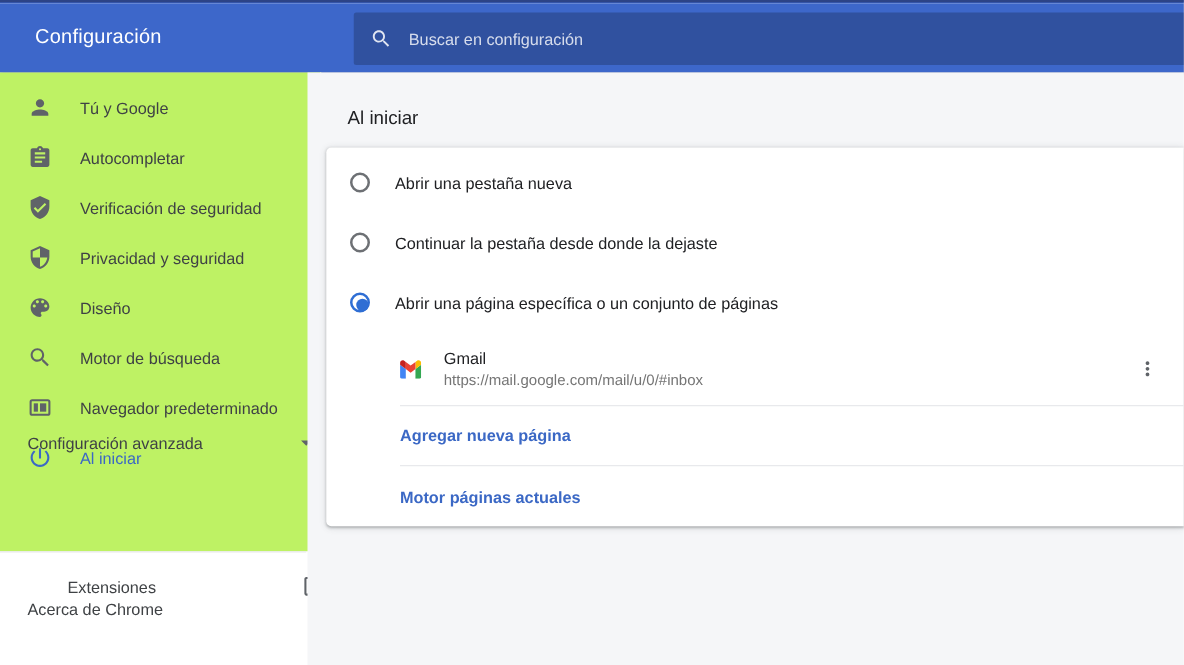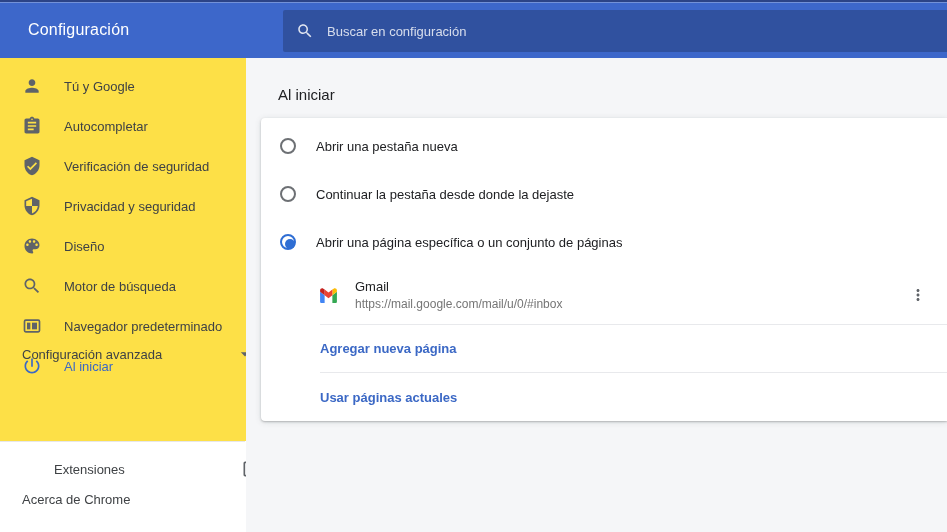--- a/index.html
+++ b/index.html
@@ -14,34 +14,34 @@
   .header-title { color:#ffffff; font-size:16px; margin-left:28px; letter-spacing:.2px; }
   .search-field { position:absolute; left:283px; right:0; top:8px; height:42px;
     background:rgba(0,0,0,.21); border-radius:2px 0 0 2px; display:flex; align-items:center; }
   .search-field .mag { margin-left:13px; display:flex; }
   .search-input { flex:1; height:100%; background:transparent; border:none; outline:none;
     color:#ffffff; font-size:13px; padding-left:13px; font-family:inherit; }
   .search-input::placeholder { color:rgba(255,255,255,.8); opacity:1; }
 
   
   .sidebar { position:absolute; left:0; top:58px; width:257px; height:383px;
-    background:#fde047; border-right:1px solid #e7e7ea; padding-top:8px; }
+    background:#bef264; border-right:1px solid #e7e7ea; padding-top:8px; }
   .nav-item { height:40px; display:flex; align-items:center; padding-left:22px;
     font-size:13px; color:#3f4245; cursor:pointer; }
   .nav-item .nicon { width:20px; height:20px; margin-right:22px; display:flex;
     align-items:center; justify-content:center; flex:none; }
   .nav-item.selected { color:#3b68c5; }
   .advanced-row { position:absolute; left:0; top:334px; width:277px; height:40px;
     display:flex; align-items:center; padding:0 22px; font-size:13px; color:#3f4245; cursor:pointer; }
   .advanced-row .caret { margin-left:auto; display:flex; }
   .sidebar-divider { position:absolute; left:0; top:441px; width:245px; height:1px; background:#e7e7ea; }
   .footer-row { position:absolute; left:0; width:245px; height:40px; display:flex;
     align-items:center; padding:0 16px 0 22px; font-size:13px; color:#3f4245; cursor:pointer; }
   .footer-row .launch { margin-left:auto; display:flex; }
-  .ext-row { top:449px;margin-left:32px; } .about-row { top:479px; }
+  .ext-row { top:449px;margin-left:32px; } .about-row { top:467px; }
 
   
   .main { position:absolute; left:246px; top:58px; right:0; bottom:0; background:#f5f6f8; }
   .section-title { position:absolute; left:32px; top:28px; font-size:15px; color:#202124; }
   .card { position:absolute; left:15px; right:0; top:60px; height:303px;
     background:#ffffff; border-radius:4px 0 0 4px; padding-top:4px;
     box-shadow:0 1px 2px rgba(60,64,67,.3), 0 1px 6px rgba(60,64,67,.15);
     display:flex; flex-direction:column; }
   .radio-row { height:48px; display:flex; align-items:center; padding-left:19px; cursor:pointer; }
   .radio { width:16px; height:16px; border:2px solid #6d7074; border-radius:50%;
@@ -206,16 +206,16 @@
           </svg>
       </span>
     </div>
 
     <div class="hdivider"></div>
     <div class="link-row first">
       <span>Agregar nueva página</span>
     </div>
     <div class="hdivider"></div>
     <div class="link-row last">
-      <span>Usar páginas actuales</span>
+      <span>Motor páginas actuales</span>
     </div>
   </div>
 </div>
 
 </body></html>

